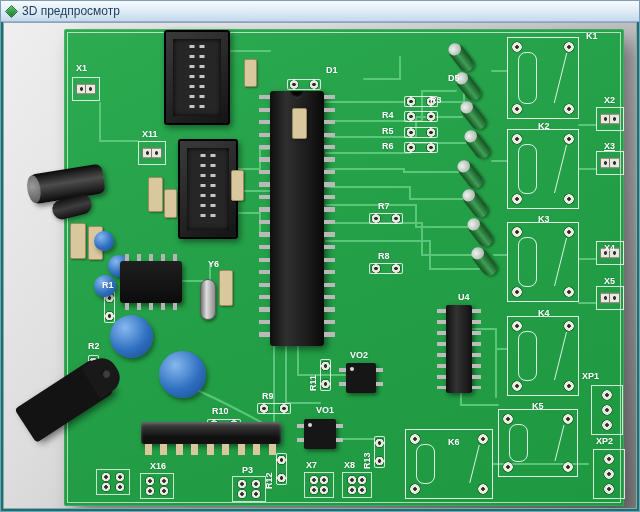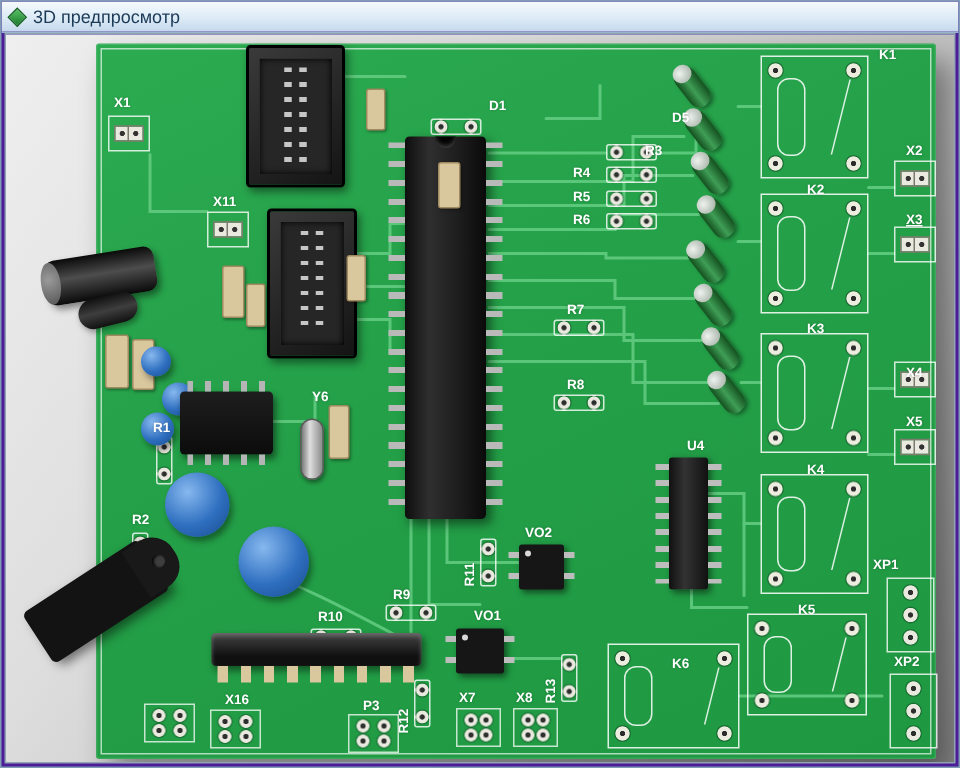--- a/index.html
+++ b/index.html
@@ -1,18 +1,18 @@
 <!DOCTYPE html>
 <html><head>
 <meta charset="utf-8">
 <style>
   * { margin:0; padding:0; box-sizing:border-box; }
   body { font-family:"Liberation Sans", sans-serif; background:#666; }
 
-  .window { position:relative; width:640px; height:512px; background:#4c1d95;
+  .window { position:relative; width:640px; height:512px; background:#0f766e;
             border:1px solid #7f9cb6; overflow:hidden; }
 
   .titlebar { position:absolute; left:0; top:0; right:0; height:21px;
               background:linear-gradient(#f6fafd,#dcebf6 55%,#c5d8ec);
               border-bottom:1px solid #9ab2cb; display:flex; align-items:center;
               gap:5px; padding-left:5px; }
   .titlebar-icon { width:11px; height:11px; flex:0 0 auto;
               background:linear-gradient(135deg,#56c267,#1d7a2c);
               border:1px solid #14601f; transform:rotate(45deg) scale(.85); }
   .title { font-size:12px; color:#1c3a57; }

